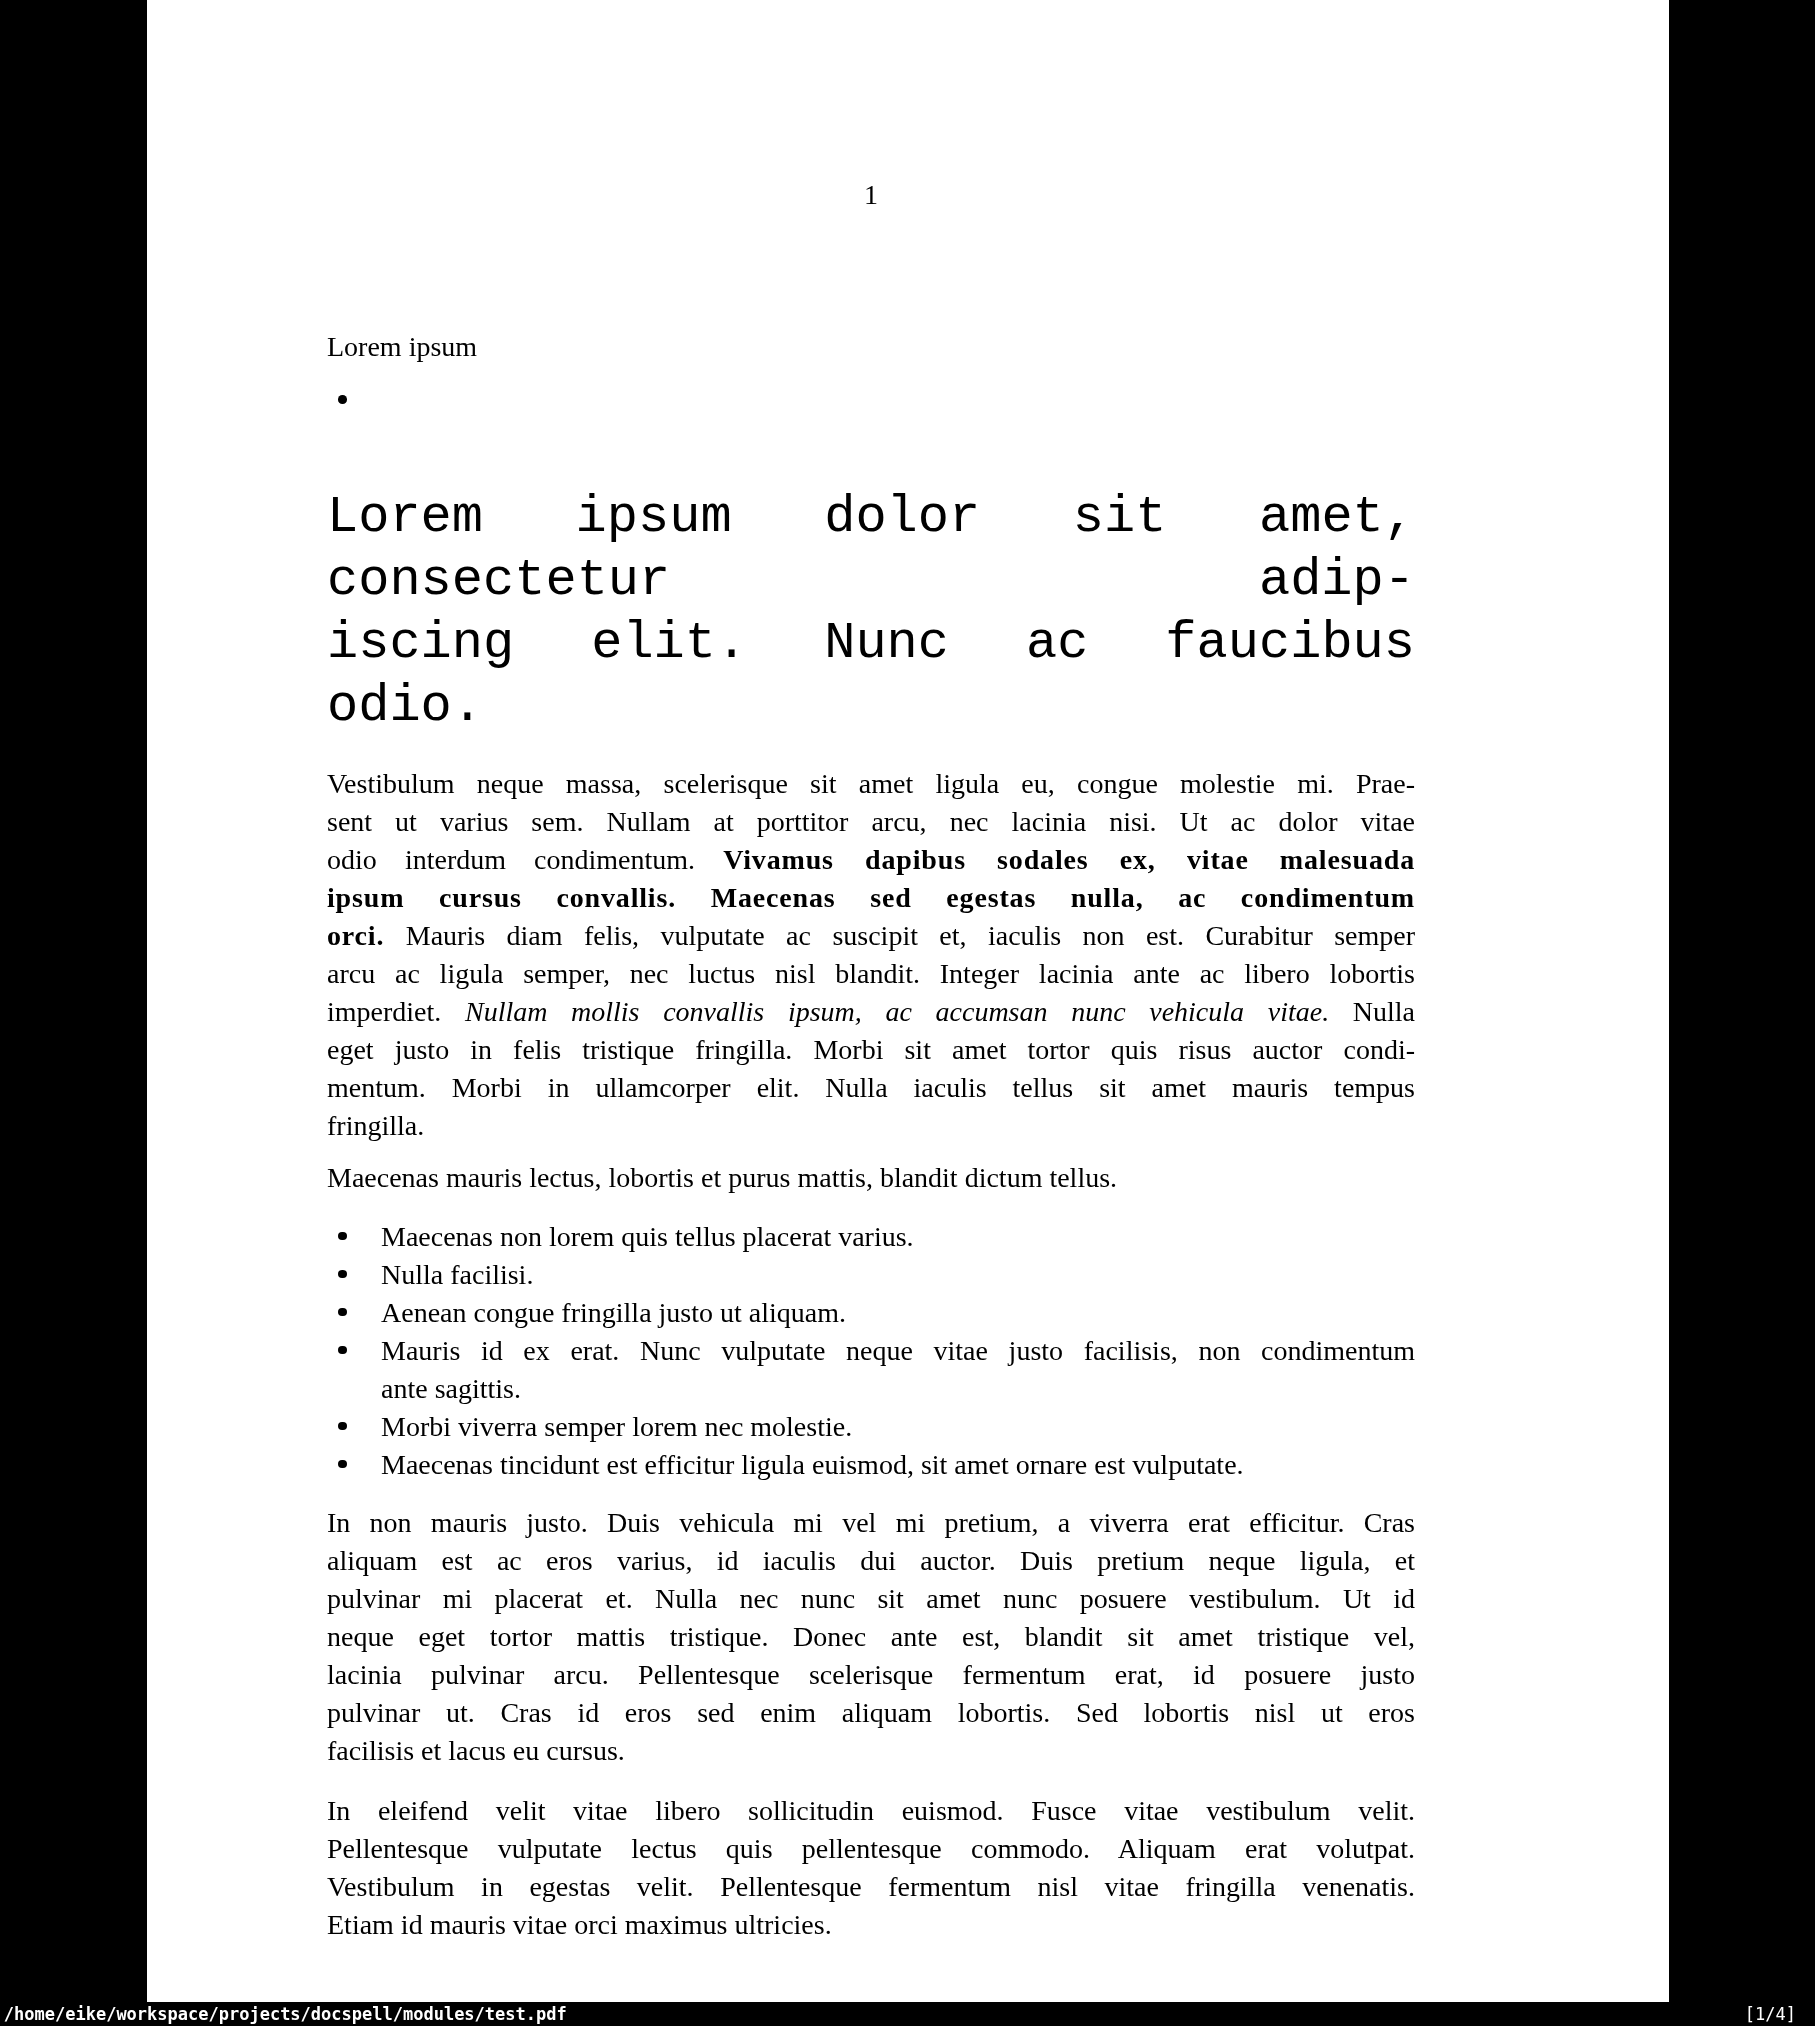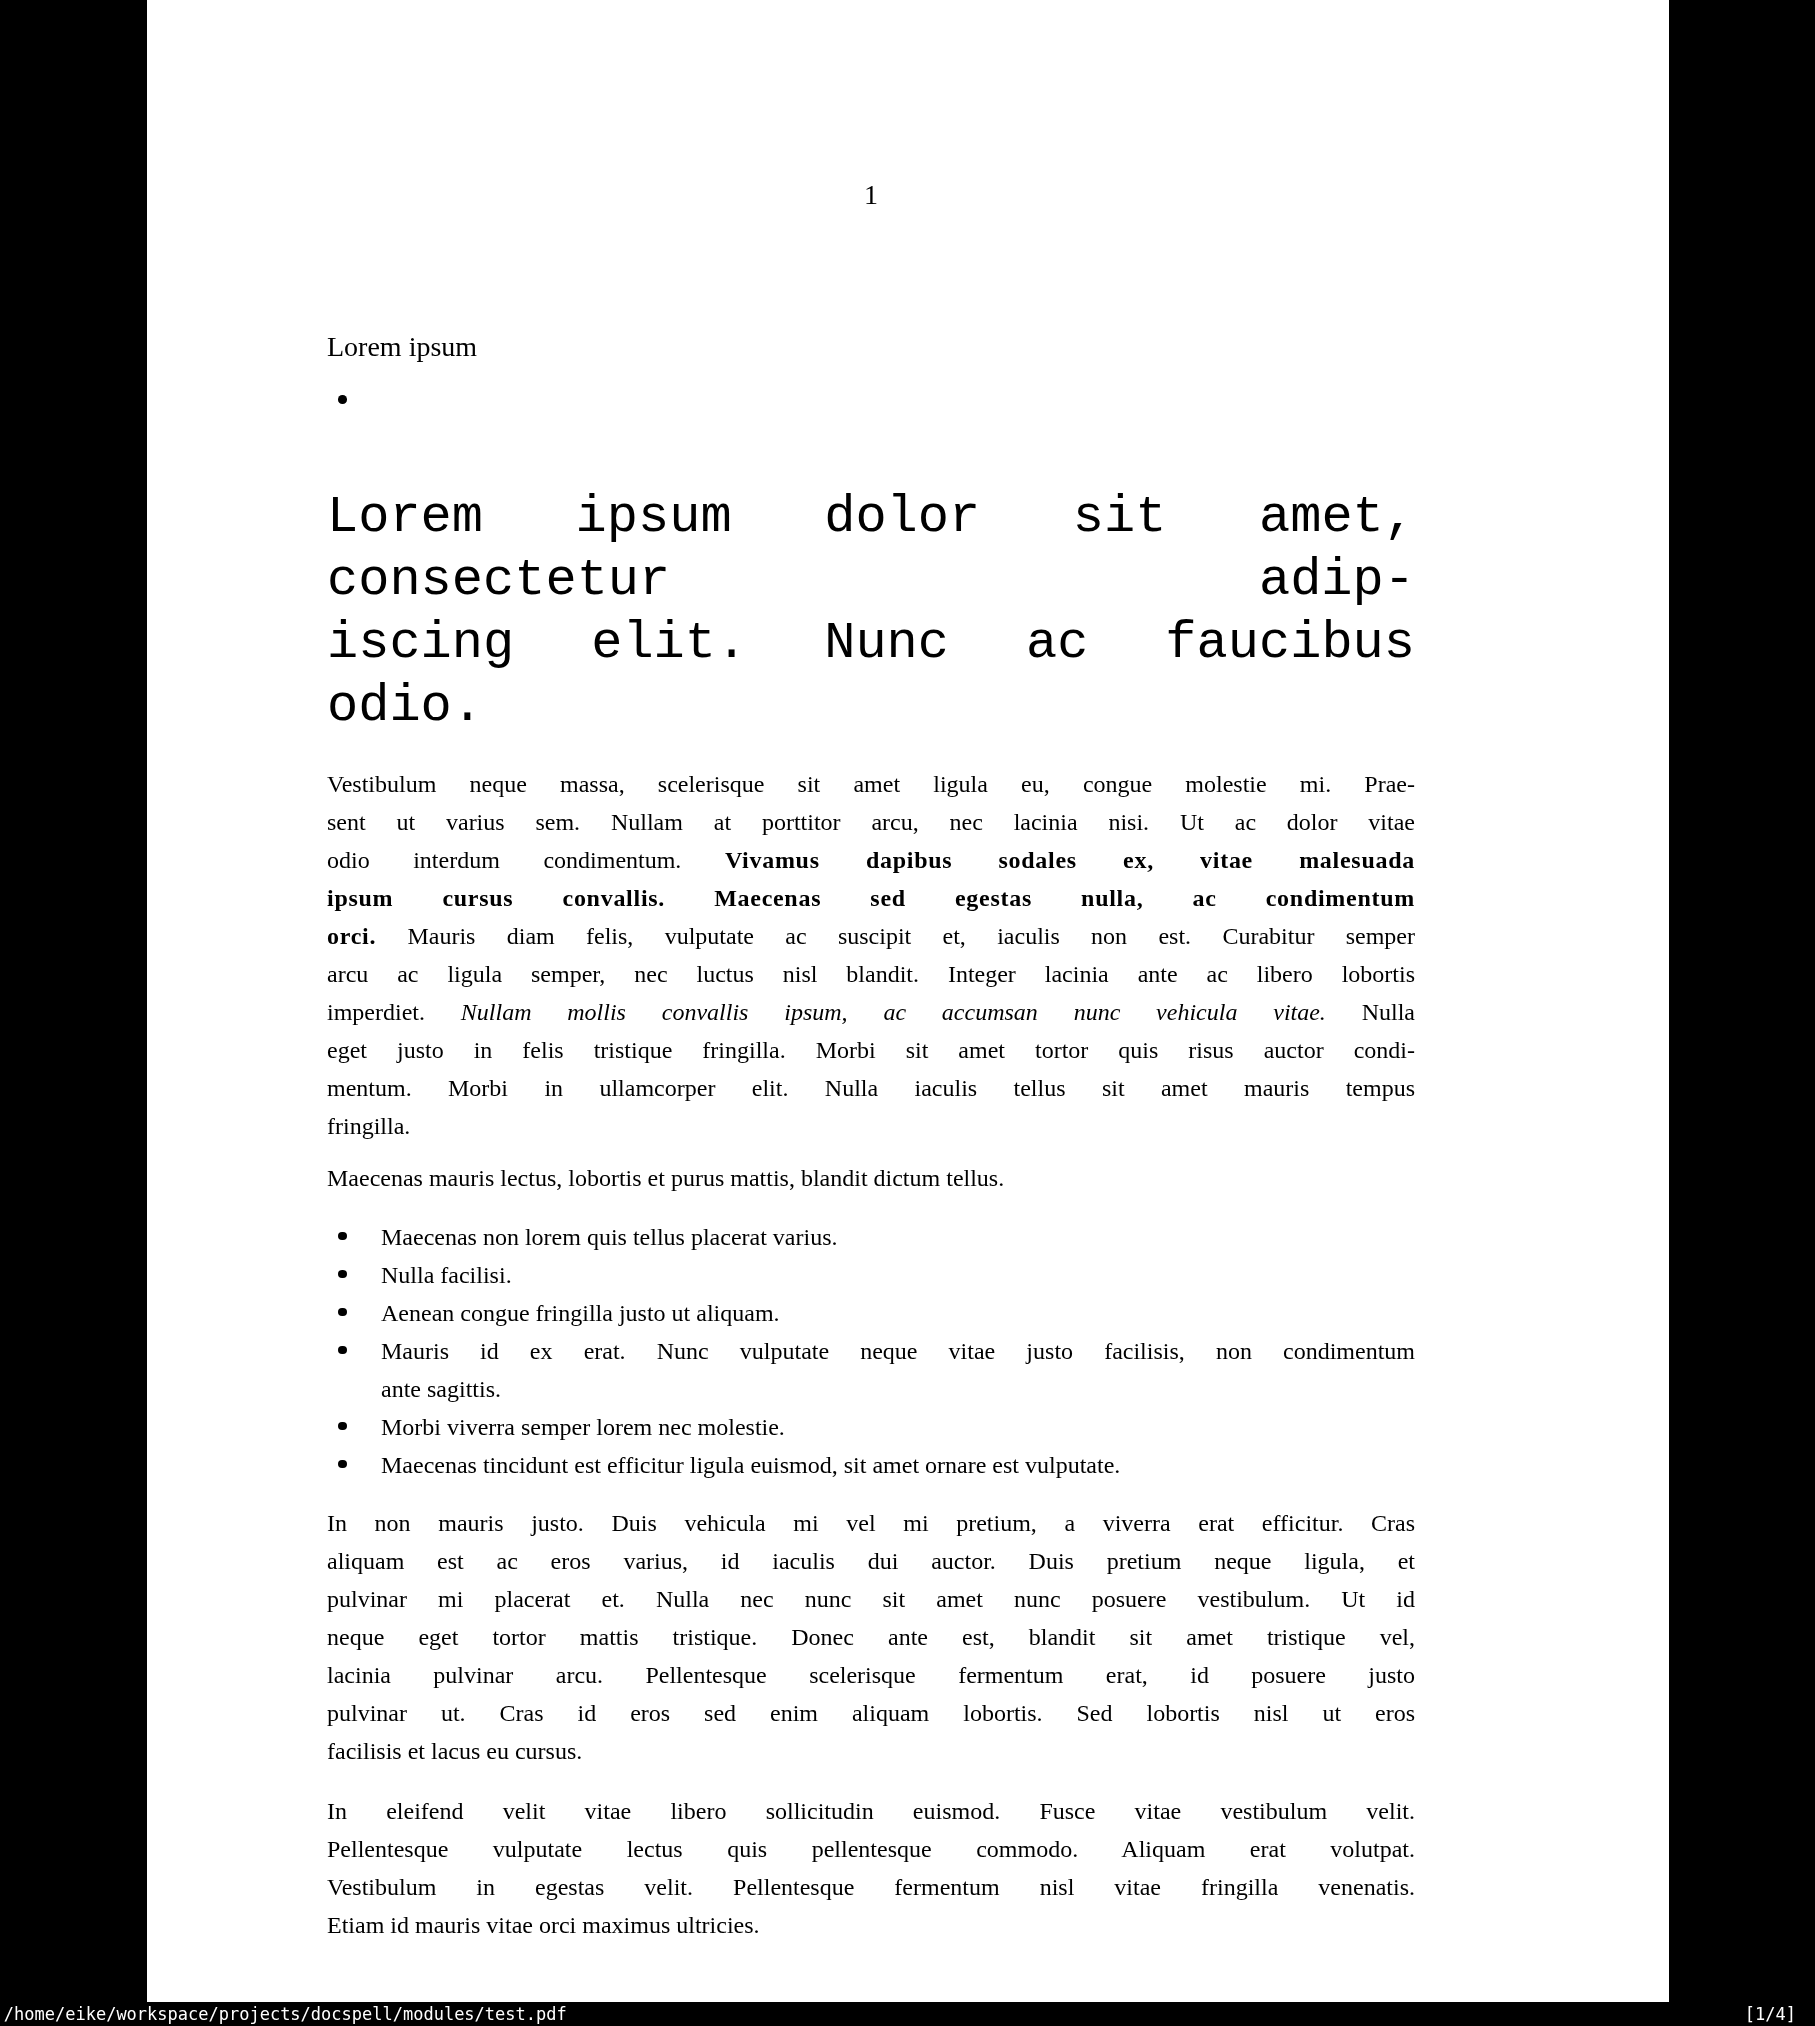--- a/index.html
+++ b/index.html
@@ -24,38 +24,38 @@
   .intro-bullet { margin-top: 29px; height: 38px; }
   .dot {
     display: block; width: 8.5px; height: 8.5px; border-radius: 50%;
     background: #000; margin-left: 11.4px; margin-top: 14px;
   }
   #heading {
     margin-top: 53px; font-size: 52px; line-height: 63px; font-family: Liberation Mono, monospace;
   }
   .jline { text-align: justify; text-align-last: justify; white-space: normal; }
   .jline.last { text-align: justify; text-align-last: left; }
-  .para, .blist { font-size: 24px; line-height: 38px; }
+  .para, .blist { font-size: 28px; line-height: 38px; }
   .flow-0 { margin-top: 26.5px; }
   .flow-1 { margin-top: 14px; }
   .flow-2 { margin-top: 21px; }
   .flow-3 { margin-top: 20px; }
   .flow-4 { margin-top: 22px; }
   .bold { font-weight: bold; letter-spacing: 0.03em; word-spacing: 0.08em; }
   .italic { font-style: italic; }
   .li { position: relative; }
   .li .dot { position: absolute; left: 0; top: 0; }
   .li-text { margin-left: 54px; }
   #statusbar {
     position: absolute; left: 0; bottom: 0; width: 100%; height: 24px;
     background: #000000; color: #ffffff;
     font-family: "DejaVu Sans Mono", monospace; font-size: 17px;
     line-height: 24px; display: flex; justify-content: space-between;
   }
-  #statusbar .path { padding-left: 3.8px; }
+  #statusbar .path { padding-left: 3.8px; font-weight: bold; }
   #statusbar .pages { padding-right: 19px; }
 </style>
 </head>
 <body>
 
 <div id="viewer">
   <div id="page">
     <div id="column">
       <div class="page-number">1</div>
       <div class="intro-label">Lorem ipsum</div>

